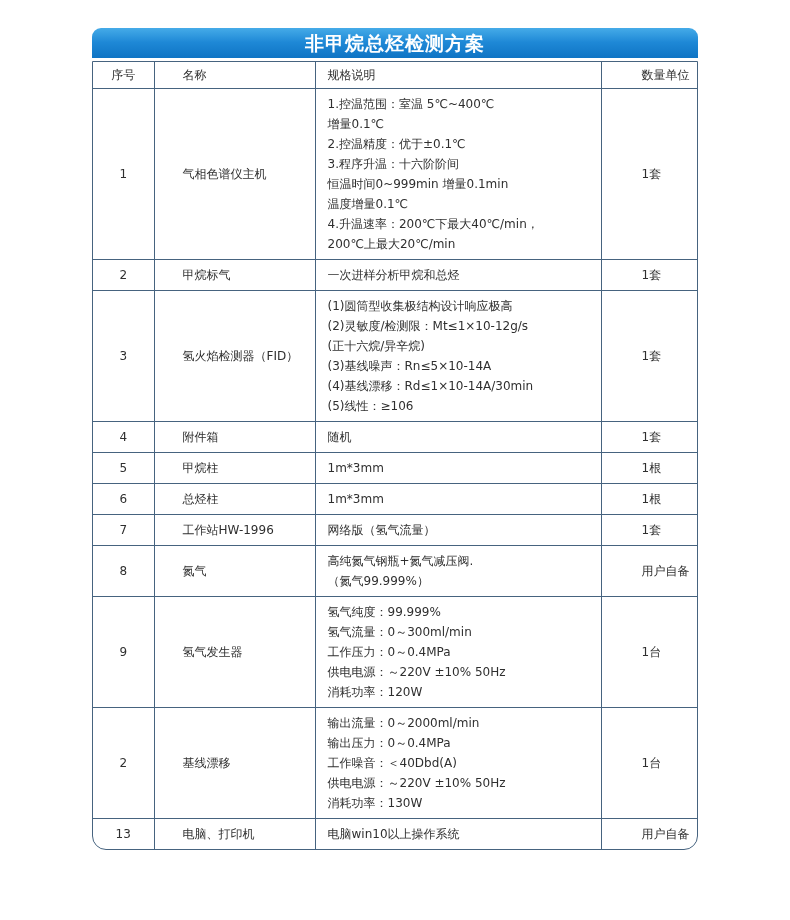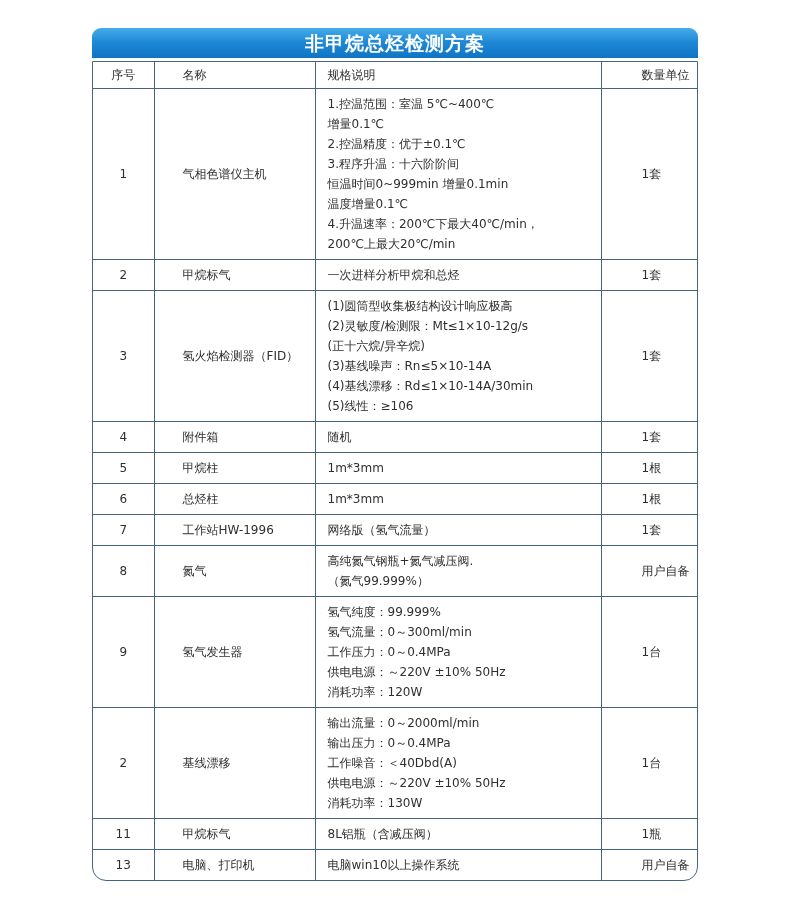--- a/index.html
+++ b/index.html
@@ -153,26 +153,20 @@
     <td class="c-no">2</td>
     <td class="c-name">基线漂移</td>
     <td class="c-spec">输出流量：0～2000ml/min
 输出压力：0～0.4MPa
 工作噪音：＜40Dbd(A)
 供电电源：～220V ±10% 50Hz
 消耗功率：130W</td>
     <td class="c-qty">1台</td>
   </tr>
 
-  <tr>
-    <td class="c-no">11</td>
-    <td class="c-name">甲烷标气</td>
-    <td class="c-spec">8L铝瓶（含减压阀）</td>
-    <td class="c-qty">1瓶</td>
-  </tr>
 
 
   <tr>
     <td class="c-no">13</td>
     <td class="c-name">电脑、打印机</td>
     <td class="c-spec">电脑win10以上操作系统</td>
     <td class="c-qty">用户自备</td>
   </tr>
 </tbody>
     </table>

